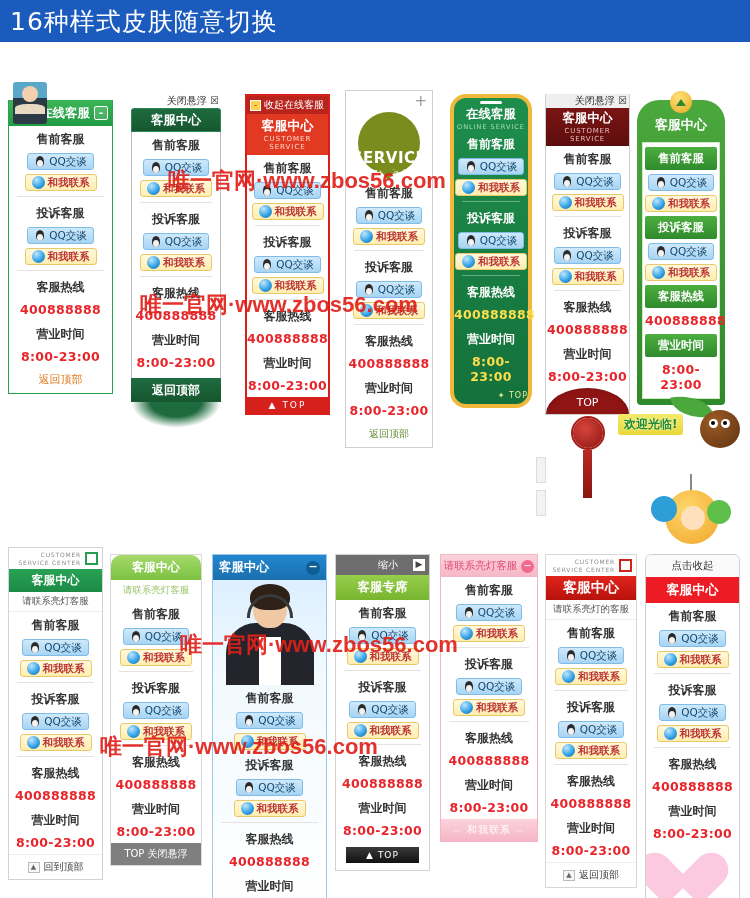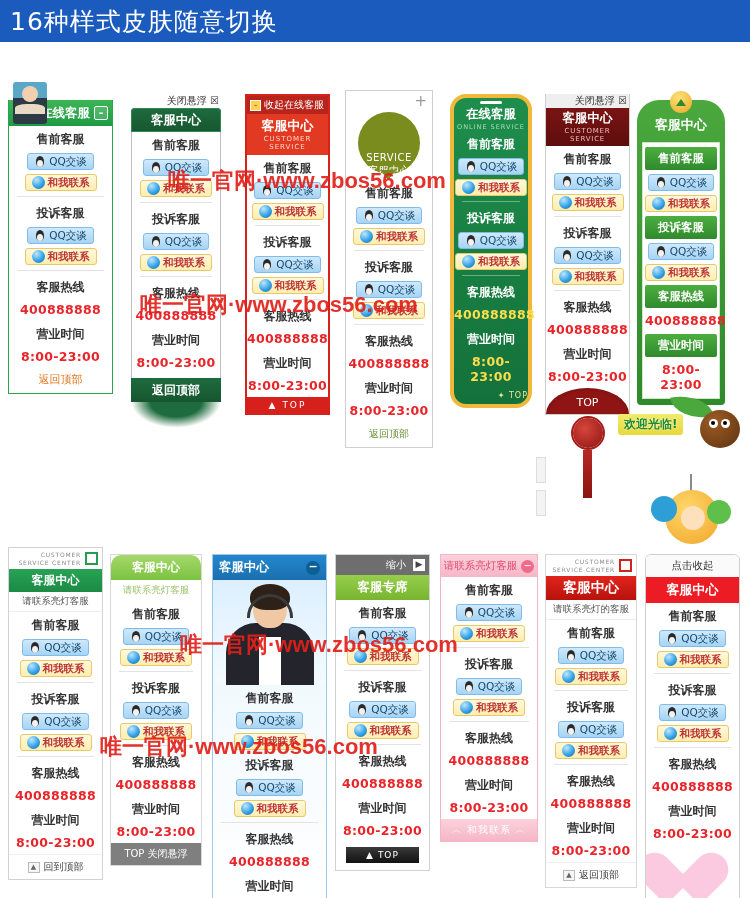--- a/index.html
+++ b/index.html
@@ -66,21 +66,21 @@
   #w3 .head .cn { font-size:13px; font-weight:bold; }
   #w3 .head .en { font-size:7px; letter-spacing:1px; color:#ffd9c8; }
   #w3 .foot { background:#d6201c; color:#fff; text-align:center; font-size:9px; padding:3px 0; letter-spacing:2px;}
   
   #w4 { left:345px; top:48px; width:88px; border:1px solid #cfcfcf; }
   #w4 .plus { text-align:right; color:#999; font-size:15px; padding:1px 5px 0 0; }
   .badge { width:62px;height:62px;border-radius:50%;background:#7b8c1e;margin:2px auto 6px;
            color:#fff;display:flex;flex-direction:column;align-items:center;justify-content:center; position:relative;}
   .badge:after{content:"";position:absolute;bottom:-6px;left:22px;width:0;height:0;
                border-left:8px solid transparent;border-right:8px solid transparent;border-top:10px solid #7b8c1e;}
-  .badge .en{font-size:10px;font-weight:normal;letter-spacing:.5px;margin-top:44px;}
+  .badge .en{font-size:15px;font-weight:bold;letter-spacing:.5px;margin-top:44px;}
   .badge .cn{font-size:10.5px;margin-top:1px;}
   #w4 .retop2 { text-align:center; font-size:10px; color:#6b8f3a; padding:5px 0 6px; }
   
   #w5 { left:450px; top:52px; width:82px; background:linear-gradient(#1e8e4b,#14713b);
         border:4px solid #f0b93c; border-radius:16px; color:#fff; padding-bottom:2px;}
   #w5 .dash{width:22px;height:3px;background:#fff;border-radius:2px;margin:3px auto 2px;}
   #w5 .head{text-align:center;}
   #w5 .head .cn{font-size:12.5px;font-weight:bold;}
   #w5 .head .en{font-size:6.5px;letter-spacing:1px;color:#a9dcbc;}
   #w5 .sec-title, #w5 .wt { color:#fff; }
@@ -131,21 +131,21 @@
              display:flex;align-items:center;justify-content:space-between;padding:4px 6px;}
   .circlemin{width:14px;height:14px;border-radius:50%;background:#0e5e96;color:#fff;font-size:11px;line-height:12px;text-align:center;}
   .operator{height:105px;background:linear-gradient(#dcefff,#f4fbff);position:relative;overflow:hidden;}
   .op-head{position:absolute;left:50%;transform:translateX(-50%);top:8px;width:34px;height:40px;border-radius:50% 50% 45% 45%;background:#f0c9a4;}
   .op-hair{position:absolute;left:50%;transform:translateX(-50%);top:4px;width:40px;height:26px;border-radius:50% 50% 40% 40%;background:#2e2117;}
   .op-mic{position:absolute;left:50%;transform:translateX(-50%);top:14px;width:46px;height:24px;border:3px solid #3a3a3a;border-bottom:none;border-radius:24px 24px 0 0;}
   .op-body{position:absolute;left:50%;transform:translateX(-50%);bottom:0;width:88px;height:62px;background:#24242c;border-radius:30px 30px 0 0;}
   .op-shirt{position:absolute;left:50%;transform:translateX(-50%);bottom:0;width:22px;height:48px;background:#fff;}
   
   #w11 { left:335px; top:512px; width:95px; border:1px solid #d2d2d2; }
-  #w11 .topbar{background:#6e6e6e;color:#fff;font-size:10px;display:flex;align-items:center;justify-content:flex-end;gap:7px;padding:3px 4px;}
+  #w11 .topbar{background:#6e6e6e;color:#fff;font-size:10px;display:flex;align-items:center;justify-content:flex-end;gap:15px;padding:3px 4px;}
   .wbox{width:12px;height:12px;background:#fff;color:#444;font-size:9px;line-height:11px;text-align:center;}
   #w11 .head{background:linear-gradient(#96ce4c,#78b52f);color:#fff;font-weight:bold;font-size:12.5px;text-align:center;padding:4px 0;font-family:Liberation Mono, monospace;}
   #w11 .foot{padding:5px 10px 7px;}
   .blackbtn{background:linear-gradient(#3a3a3a,#111);color:#fff;font-size:9px;text-align:center;padding:3px 0;letter-spacing:1px;}
   
   #w12 { left:440px; top:512px; width:98px; border:1px solid #f3b4c3; }
   #w12 .head{background:linear-gradient(#fbd2dc,#f6b6c7);color:#e24d70;font-size:10.5px;
              display:flex;align-items:center;justify-content:center;gap:4px;padding:4px 0;}
   .circlemin-p{width:13px;height:13px;border-radius:50%;background:#ef6a8b;color:#fff;font-size:10px;line-height:11px;text-align:center;}
   #w12 .foot{background:linear-gradient(#fbd2dc,#f6b6c7);color:#fff;font-size:10px;text-align:center;padding:4px 0;letter-spacing:1px;}

